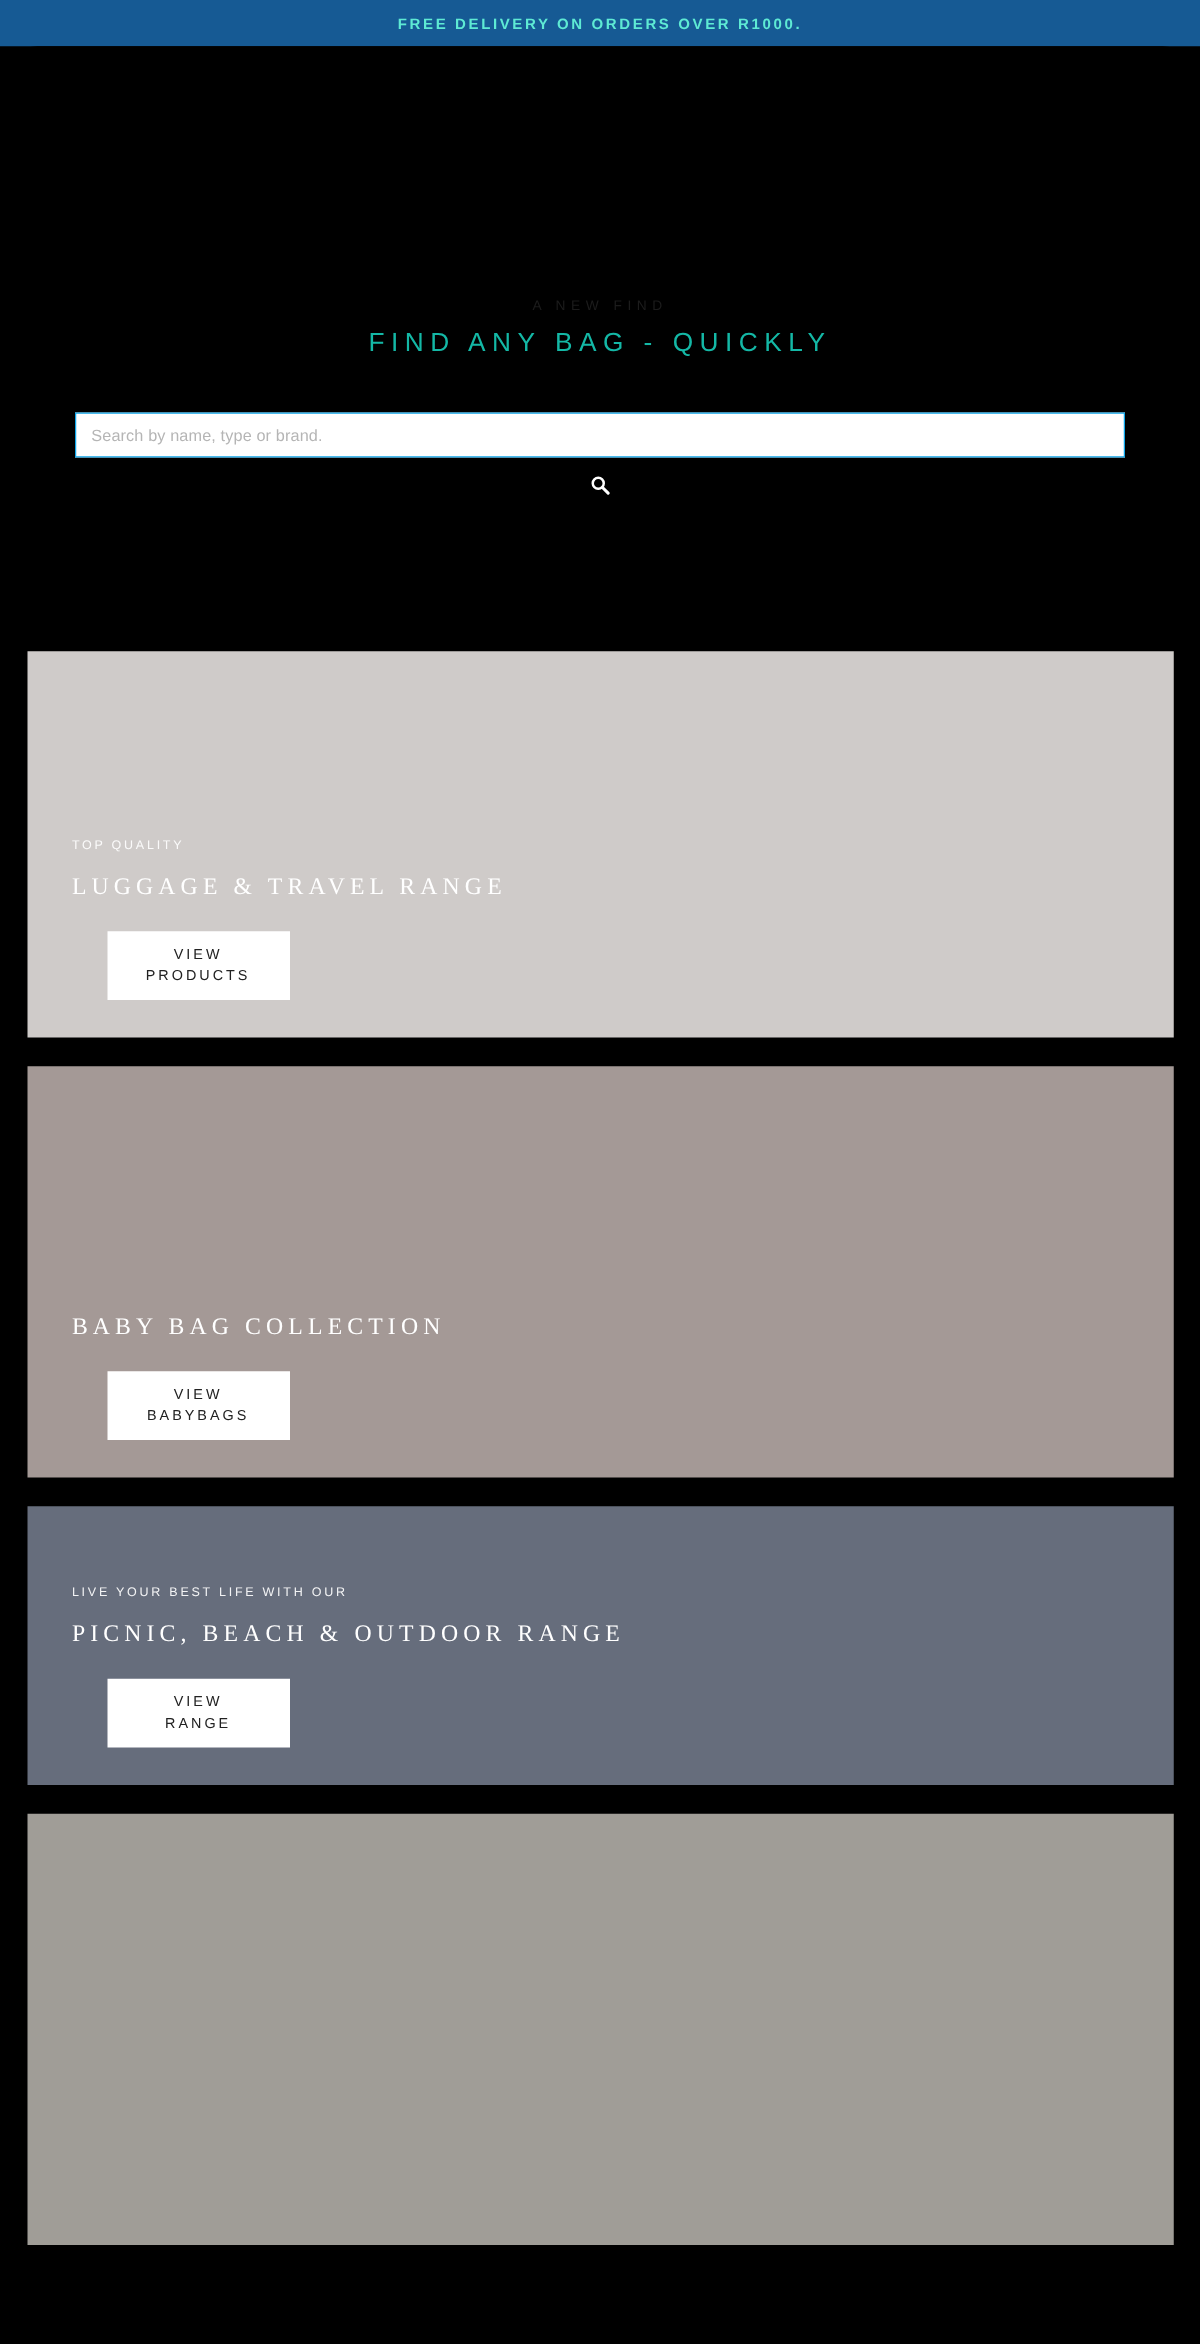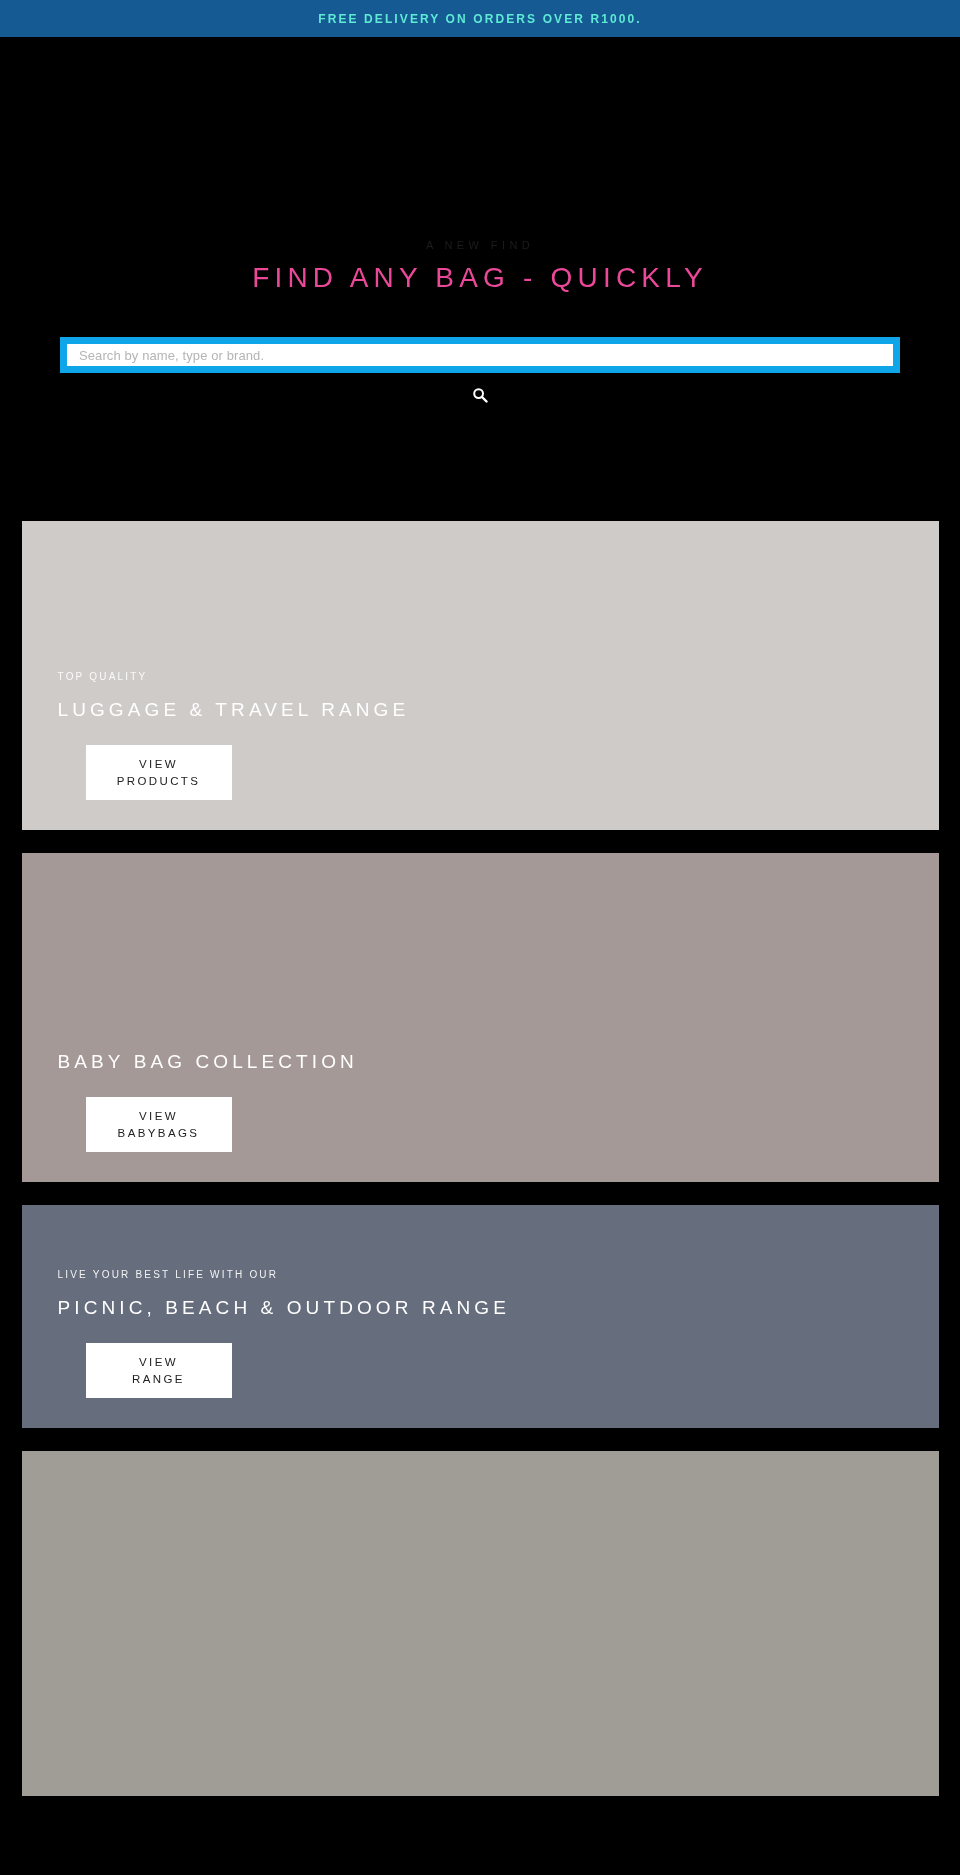--- a/index.html
+++ b/index.html
@@ -62,42 +62,42 @@
     font-size: 11px;
     letter-spacing: 4.4px;
     text-transform: uppercase;
     font-weight: 500;
     line-height: 1;
     margin-bottom: 13px;
     white-space: nowrap;
   }
 
   .hero-title {
-    color: #ec4899;
-    font-size: 28px;
+    color: #14b8a6;
+    font-size: 21px;
     letter-spacing: 5.2px;
     text-transform: uppercase;
     font-weight: 400;
     line-height: 1;
     white-space: nowrap;
   }
 
   .hero-search {
     width: 840px;
     margin-top: 45px;
     display: flex;
     flex-direction: column;
     align-items: center;
   }
 
   .search-field {
     width: 840px;
     height: 36px;
     background: #ffffff;
-    border: 7px solid #0ea5e9;
+    border: 1px solid #0ea5e9;
     padding: 0 12px;
     font-family: "Liberation Sans", sans-serif;
     font-size: 13px;
     color: #3a3a3a;
     outline: none;
     display: block;
   }
   .search-field::placeholder {
     color: #b5b5b5;
     font-size: 13px;
@@ -153,20 +153,21 @@
   }
 
   .card-title {
     color: #ffffff;
     font-size: 19px;
     letter-spacing: 4.1px;
     text-transform: uppercase;
     font-weight: 400;
     line-height: 1;
     margin-bottom: 26px;
+    font-family: Liberation Serif, serif;
   }
 
   .card-cta {
     display: inline-flex;
     align-items: center;
     justify-content: center;
     background: #ffffff;
     color: #222222;
     border: none;
     min-width: 146px;

